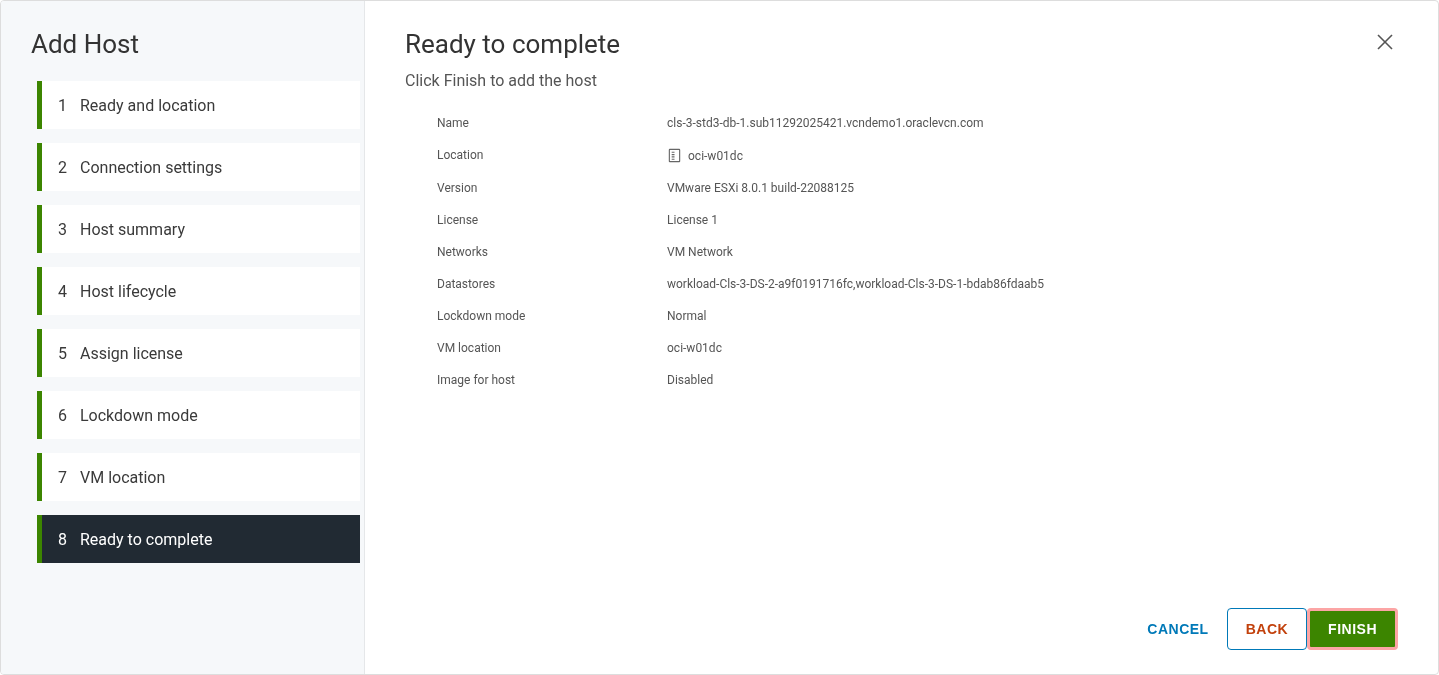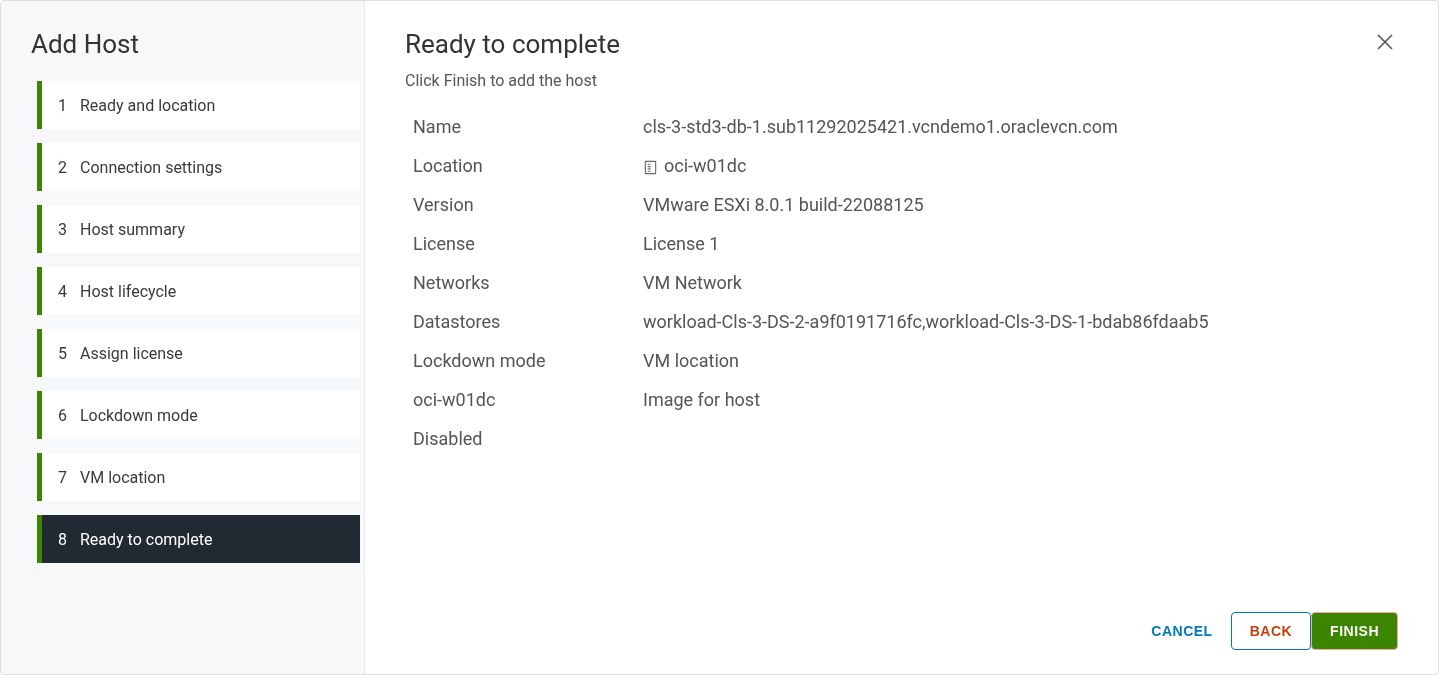--- a/index.html
+++ b/index.html
@@ -97,23 +97,24 @@
       color: #555;
       background: none;
       border: none;
       line-height: 1;
     }
     .summary-grid {
       display: grid;
       grid-template-columns: 220px 1fr;
       row-gap: 18px;
       column-gap: 10px;
-      font-size: 18px;
+      font-size: 12px;
       color: #555;
       padding-left: 8px;
+      margin-left: 24px;
     }
     .summary-label {
       color: #555;
     }
     .summary-value {
       color: #555;
     }
     .location-value {
       display: flex;
       align-items: center;
@@ -139,21 +140,21 @@
       border: none;
       color: #0079b8;
     }
     .btn-back {
       background: #ffffff;
       border: 1px solid #0079b8;
       color: #c2410c;
     }
     .btn-finish {
       background: #3c8500;
-      border: 1px solid #fca5a5;
+      border: 3px solid #fca5a5;
       color: #ffffff;
     }
     .dc-icon {
       width: 15px;
       height: 15px;
       display: inline-block;
     }
   </style>
 </head>
 <body>
@@ -238,20 +239,21 @@
       <div class="summary-label">License</div>
       <div class="summary-value">License 1</div>
 
       <div class="summary-label">Networks</div>
       <div class="summary-value">VM Network</div>
 
       <div class="summary-label">Datastores</div>
       <div class="summary-value">workload-Cls-3-DS-2-a9f0191716fc,workload-Cls-3-DS-1-bdab86fdaab5</div>
 
       <div class="summary-label">Lockdown mode</div>
+      <div class="summary-value">Normal</div>
 
       <div class="summary-label">VM location</div>
       <div class="summary-value">oci-w01dc</div>
 
       <div class="summary-label">Image for host</div>
       <div class="summary-value">Disabled</div>
     </div>
 
     <div class="footer-actions">
       <button class="btn btn-cancel">CANCEL</button>

